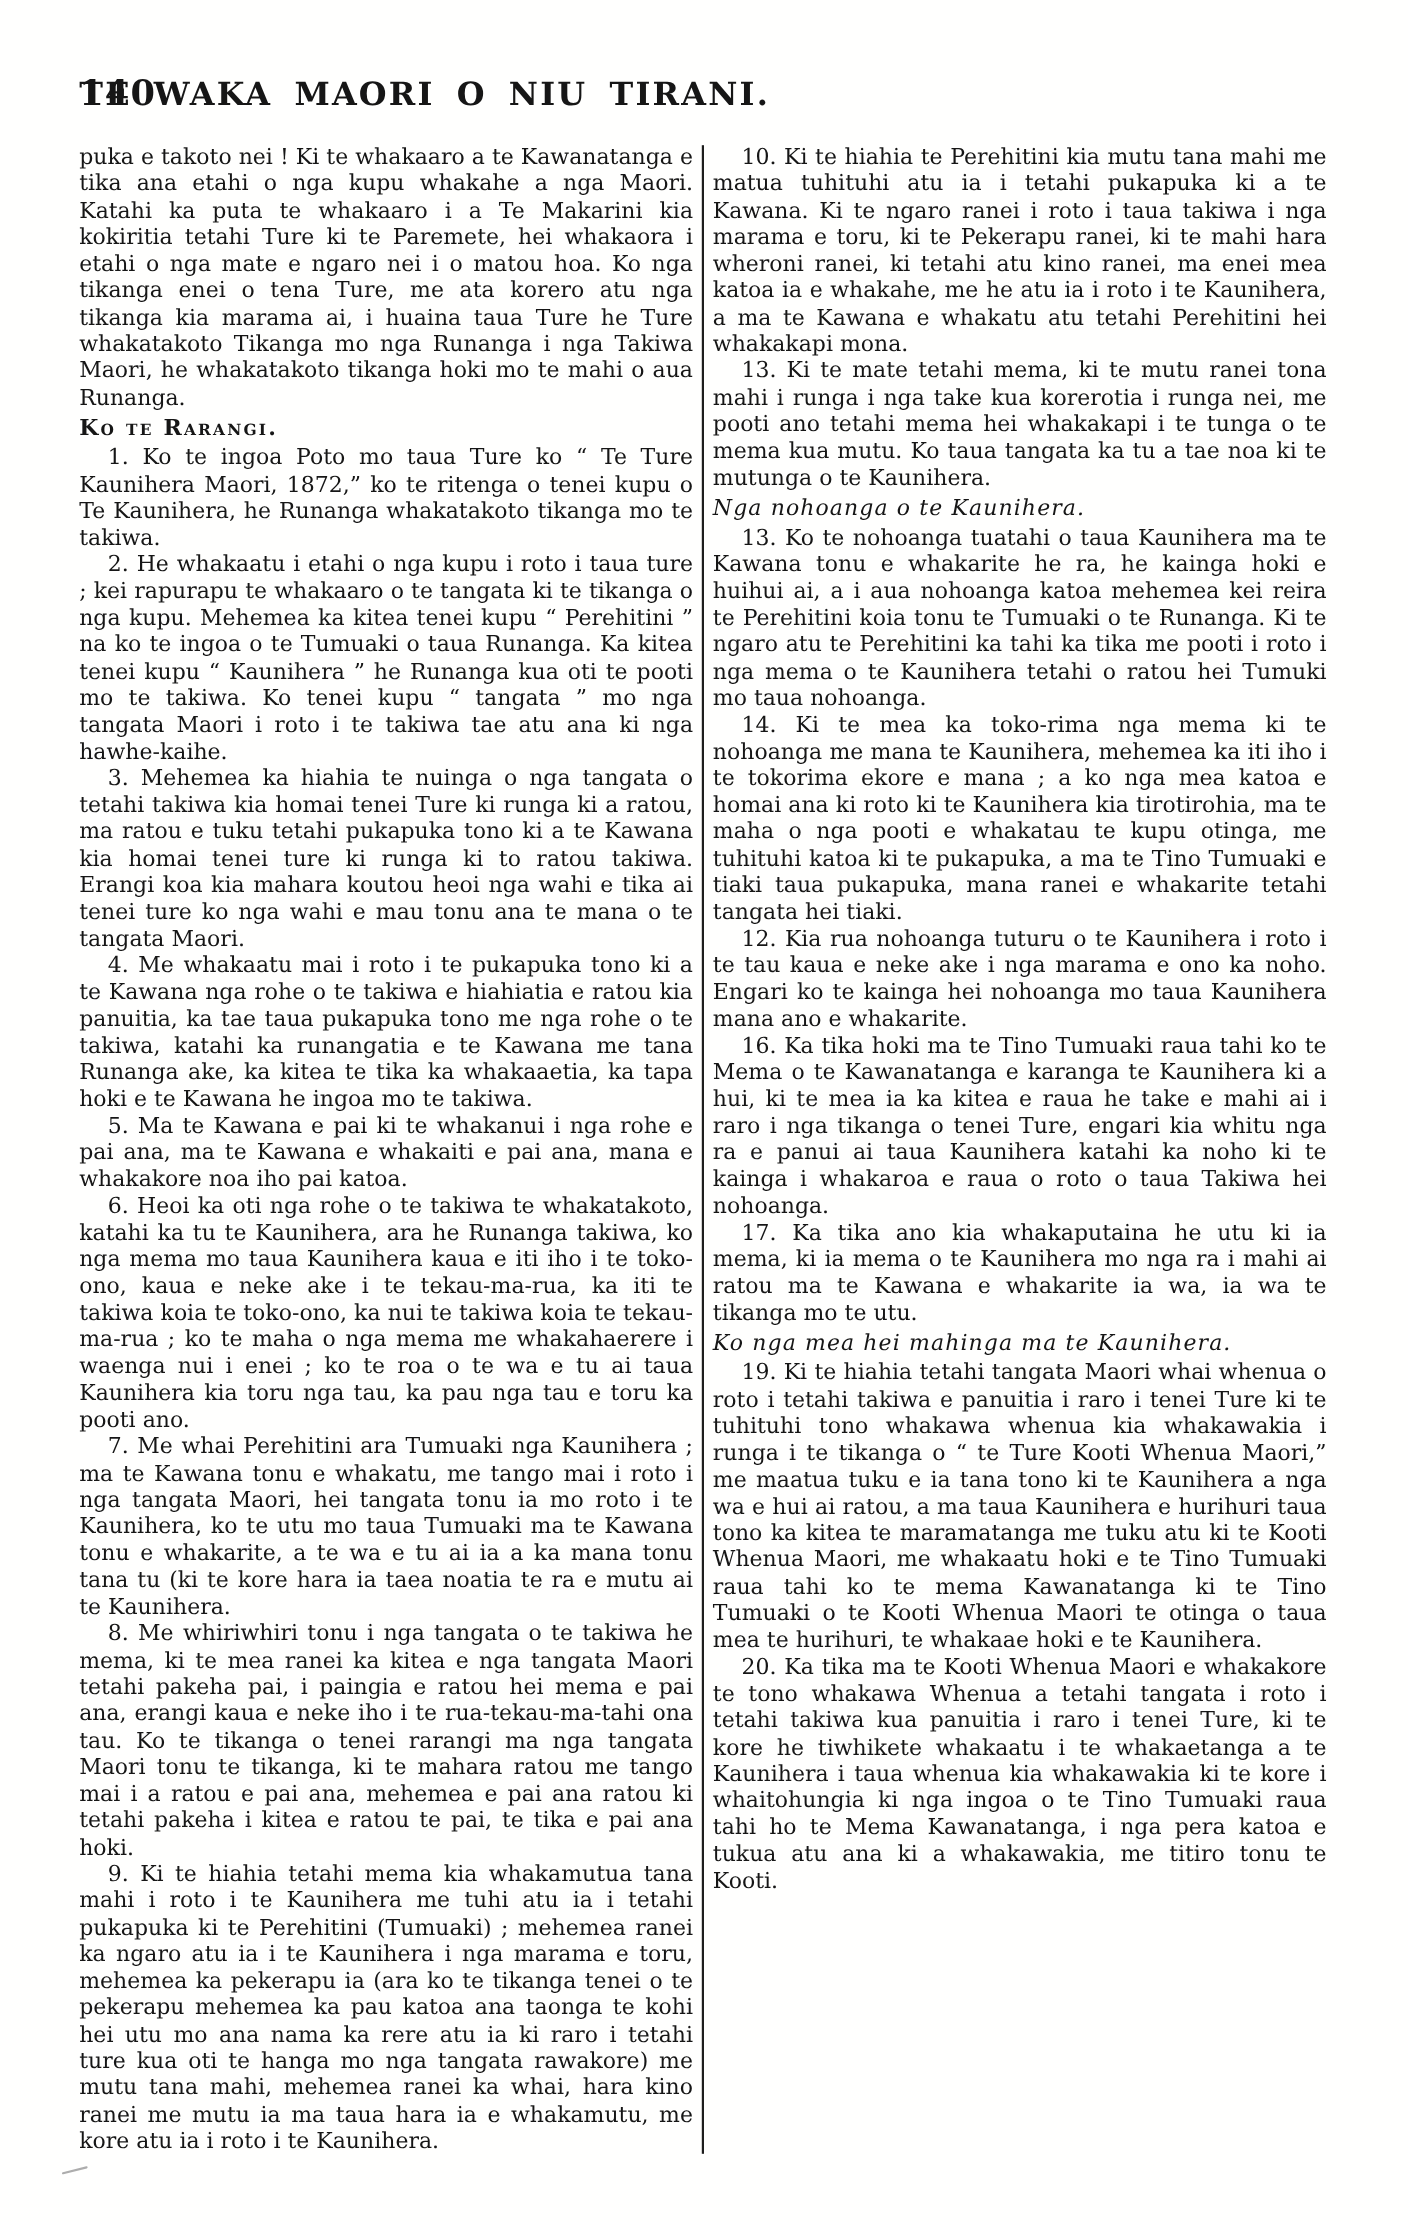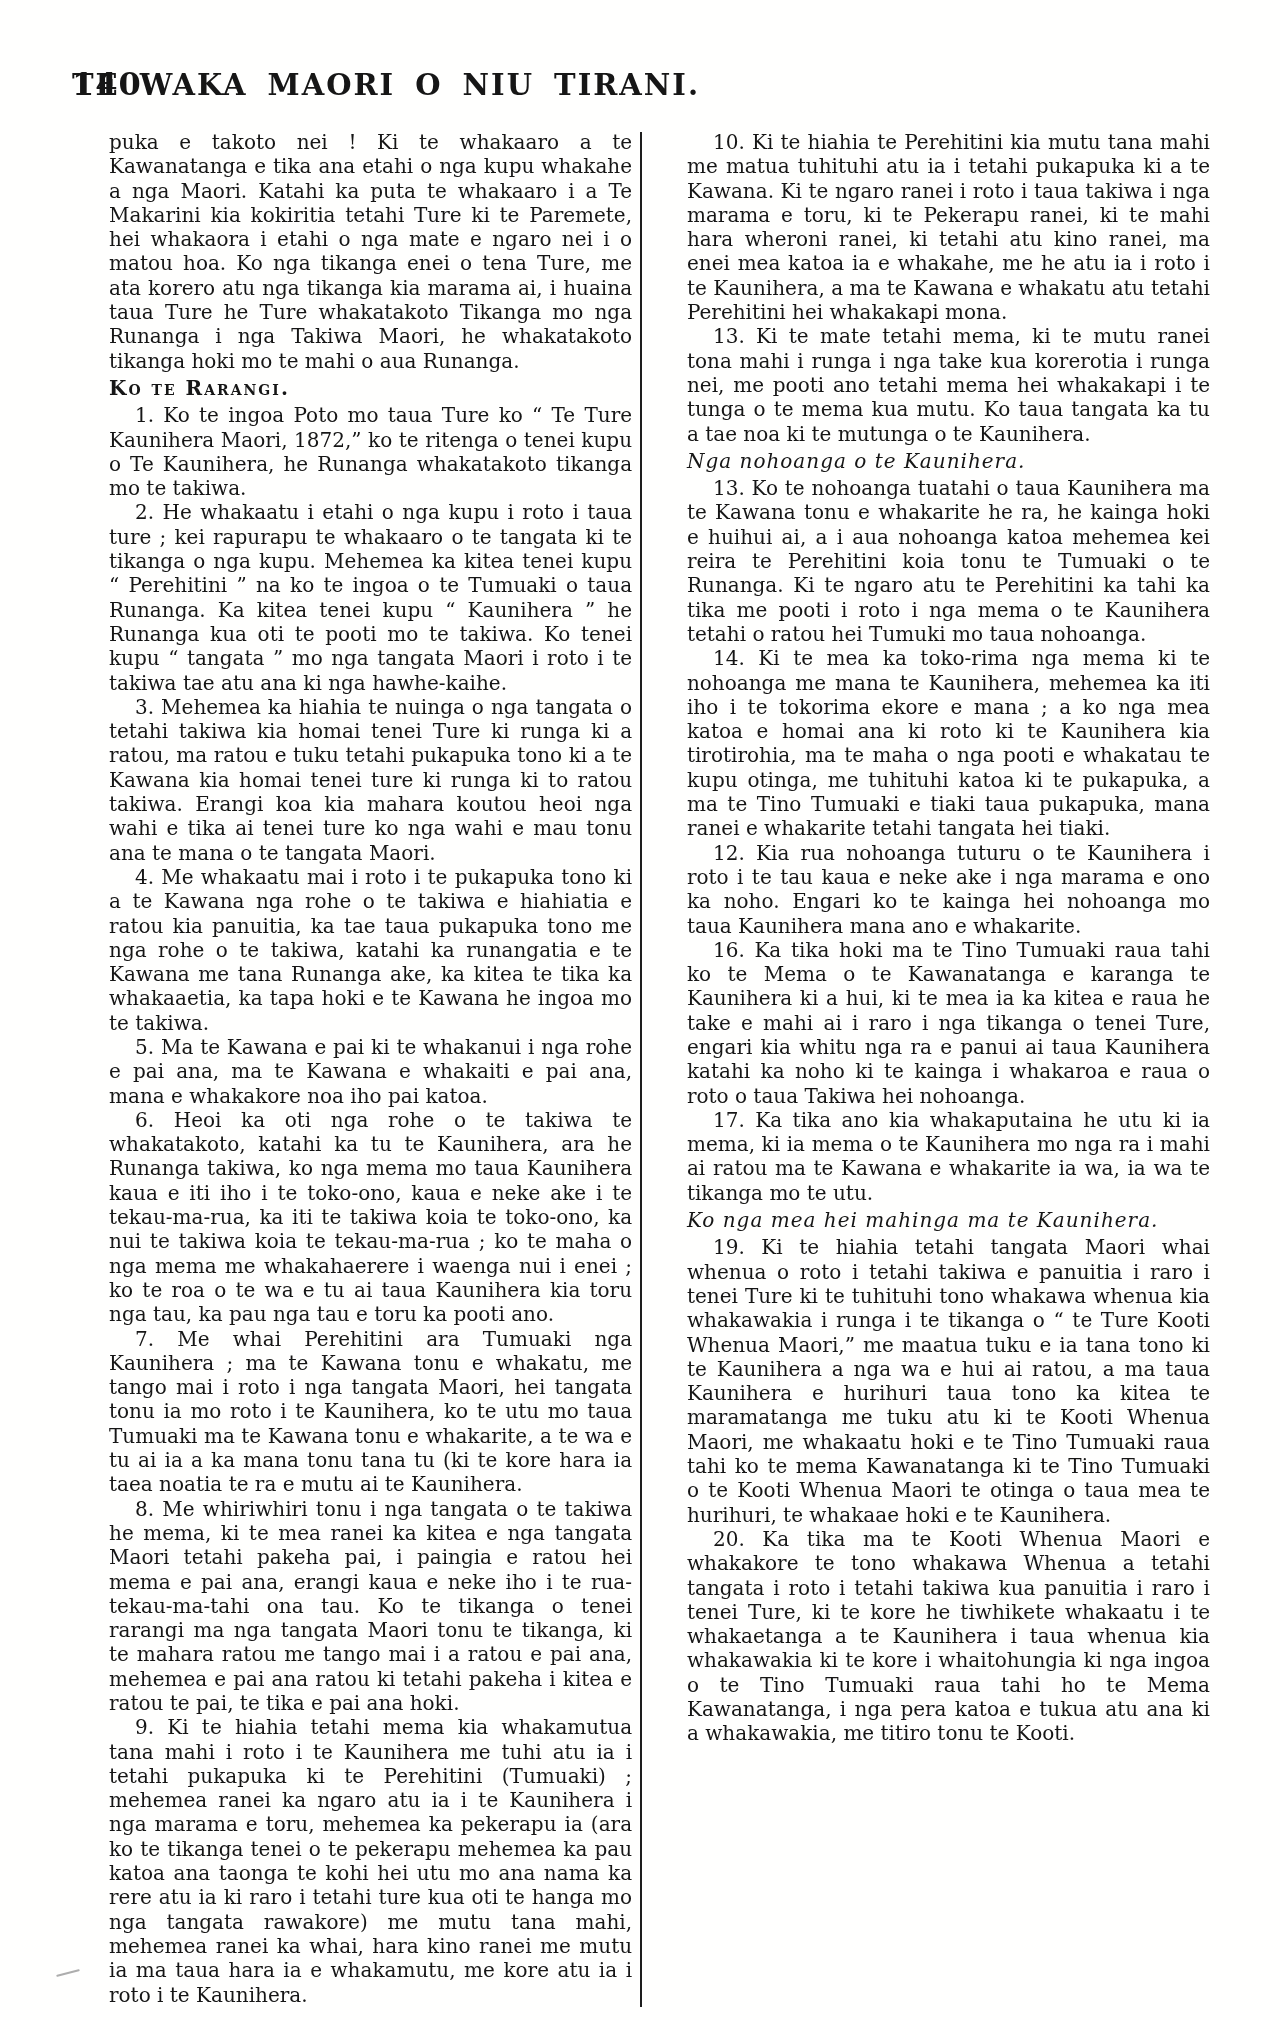--- a/index.html
+++ b/index.html
@@ -38,21 +38,20 @@
   .columns {
     display: flex;
     align-items: stretch;
     margin-top: 22px;
   }
   .col {
     width: 558px;
     font-size: 20px;
     line-height: 24.3px;
     text-align: justify;
-    margin-left: 37px;
   }
   .divider {
     width: 2px;
     background: #1d1d1d;
     margin: 2px 8px 0 8px;
   }
   .col p { margin: 0; }
   p.clause { text-indent: 26px; }
   p.continuation { text-indent: 0; }
   h3.sc-heading {

